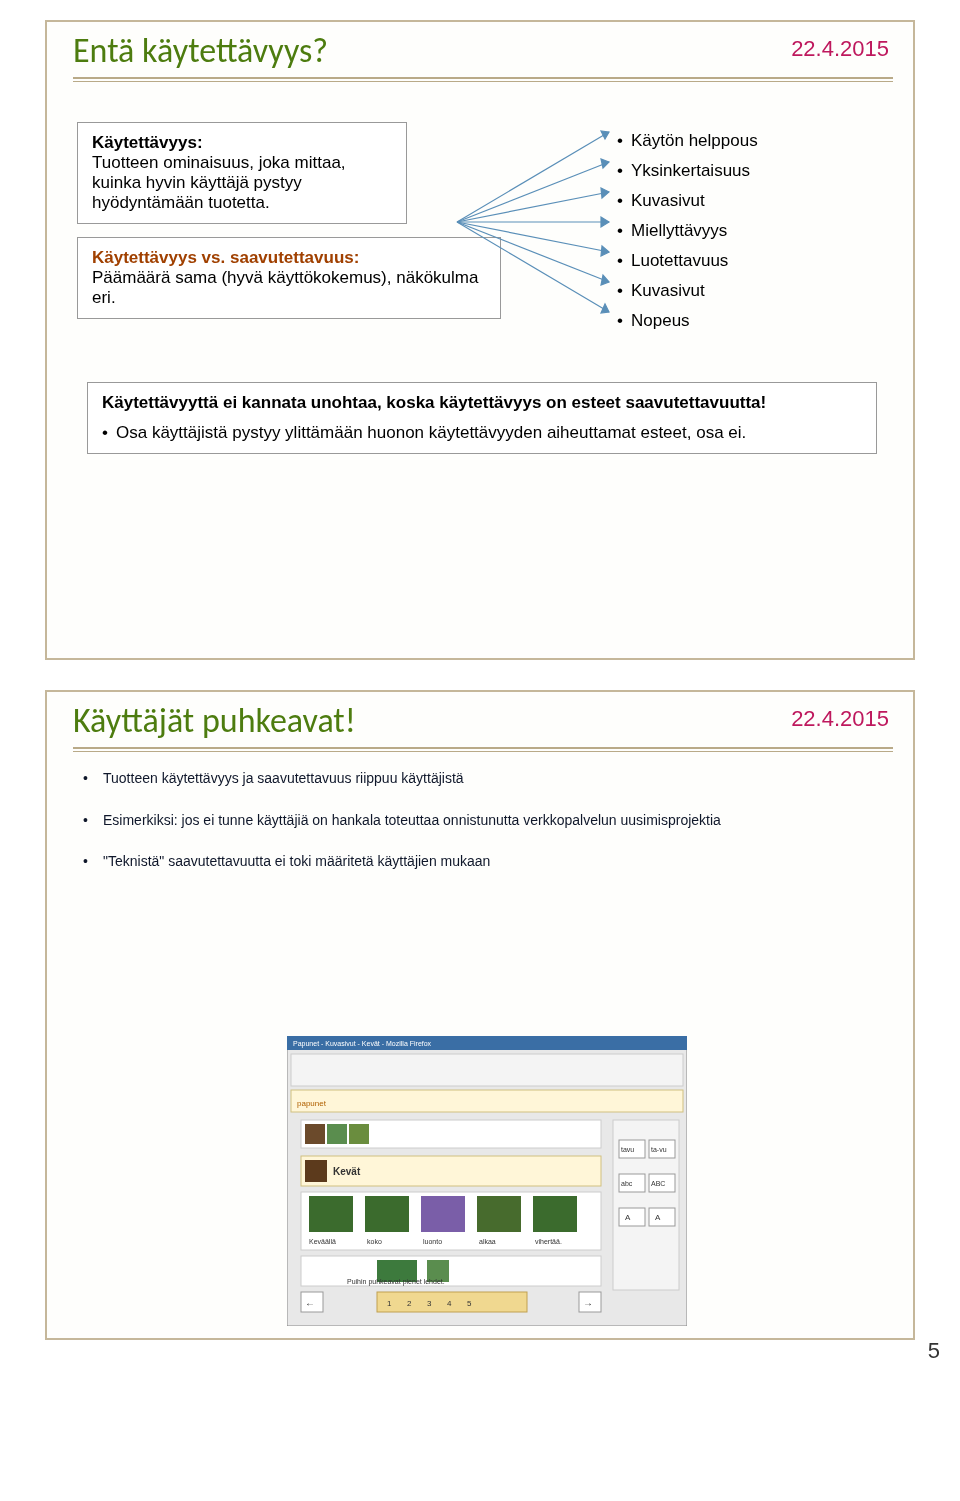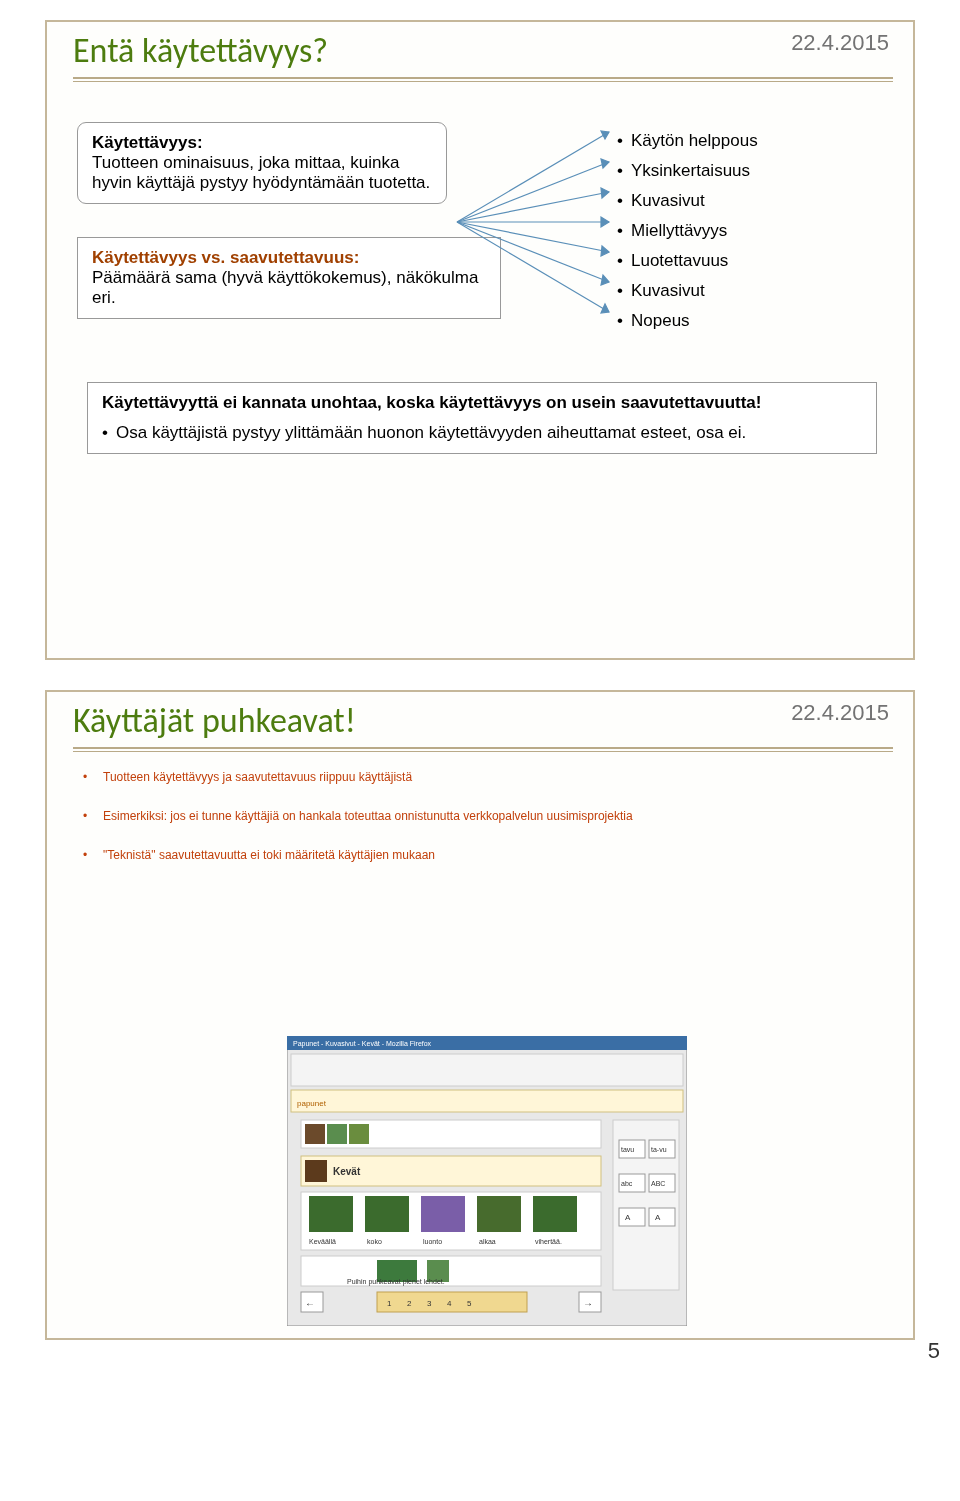--- a/index.html
+++ b/index.html
@@ -24,48 +24,48 @@
     color: #4d7c0f;
     padding: 8px 20px 4px 26px;
   }
   .title-underline {
     margin: 2px 20px 0 26px;
     border-top: 2px solid #b9aa88;
   }
   .title-underline + .title-underline { border-top-width: 1px; margin-top: 2px; }
   .date {
     position: absolute;
-    top: 8px; right: 24px;
+    top: 14px; right: 24px;
     font-size: 22px;
-    color: #737373;
+    color: #be185d;
   }
   .textbox {
     border: 1px solid #999;
     padding: 10px 14px;
     font-size: 17px;
     color: #000;
     background: #fff;
   }
-  .box1 { position: absolute; left: 30px; top: 100px; width: 370px; border-radius: 9px; }
+  .box1 { position: absolute; left: 30px; top: 100px; width: 330px; }
   .box2 { position: absolute; left: 30px; top: 215px; width: 424px; }
   .box3 { position: absolute; left: 40px; top: 360px; width: 790px; }
   .attr-list {
     position: absolute;
     left: 570px; top: 87px;
     font-size: 17px;
     margin-top: 22px;
   }
   .attr-list li { list-style: none; margin-bottom: 10px; }
   .bullet { display:inline-block; width:14px; }
   .bold { font-weight: bold; }
   .highlight-brown { color: #a04000; }
   .fan-svg { position: absolute; left: 402px; top: 100px; width: 175px; height: 200px; }
   .slide2-content { padding: 18px 32px 0 36px; }
   .slide2-content ul { list-style: none; }
-  .slide2-content li { font-size: 12px; color: #c2410c; margin-bottom: 24px; line-height: 1.25; }
+  .slide2-content li { font-size: 14px; color: #0f172a; margin-bottom: 24px; line-height: 1.25; }
   .slide2-content li .bullet { width: 20px; }
   .screenshot {
     position: absolute;
     left: 240px; bottom: 12px;
     width: 400px; height: 290px;
   }
   .page-number {
     position: absolute;
     right: 20px;
     font-size: 22px;
@@ -114,21 +114,21 @@
     <li><span class="bullet">•</span><span>Käytön helppous</span></li>
     <li><span class="bullet">•</span><span>Yksinkertaisuus</span></li>
     <li><span class="bullet">•</span><span>Kuvasivut</span></li>
     <li><span class="bullet">•</span><span>Miellyttävyys</span></li>
     <li><span class="bullet">•</span><span>Luotettavuus</span></li>
     <li><span class="bullet">•</span><span>Kuvasivut</span></li>
     <li><span class="bullet">•</span><span>Nopeus</span></li>
   </ul>
 
   <div class="textbox box3">
-    <div class="bold" style="margin-bottom:10px;">Käytettävyyttä ei kannata unohtaa, koska käytettävyys on usein saavutettavuutta!</div>
+    <div class="bold" style="margin-bottom:10px;">Käytettävyyttä ei kannata unohtaa, koska käytettävyys on esteet saavutettavuutta!</div>
     <div><span class="bullet">•</span><span>Osa käyttäjistä pystyy ylittämään huonon käytettävyyden aiheuttamat esteet, osa ei.</span></div>
   </div>
 </div>
 
 <div class="slide" style="min-height:650px;">
   <div class="date">22.4.2015</div>
   <div class="slide-title">Käyttäjät puhkeavat!</div>
   <div class="title-underline"></div>
   <div class="title-underline"></div>
 

